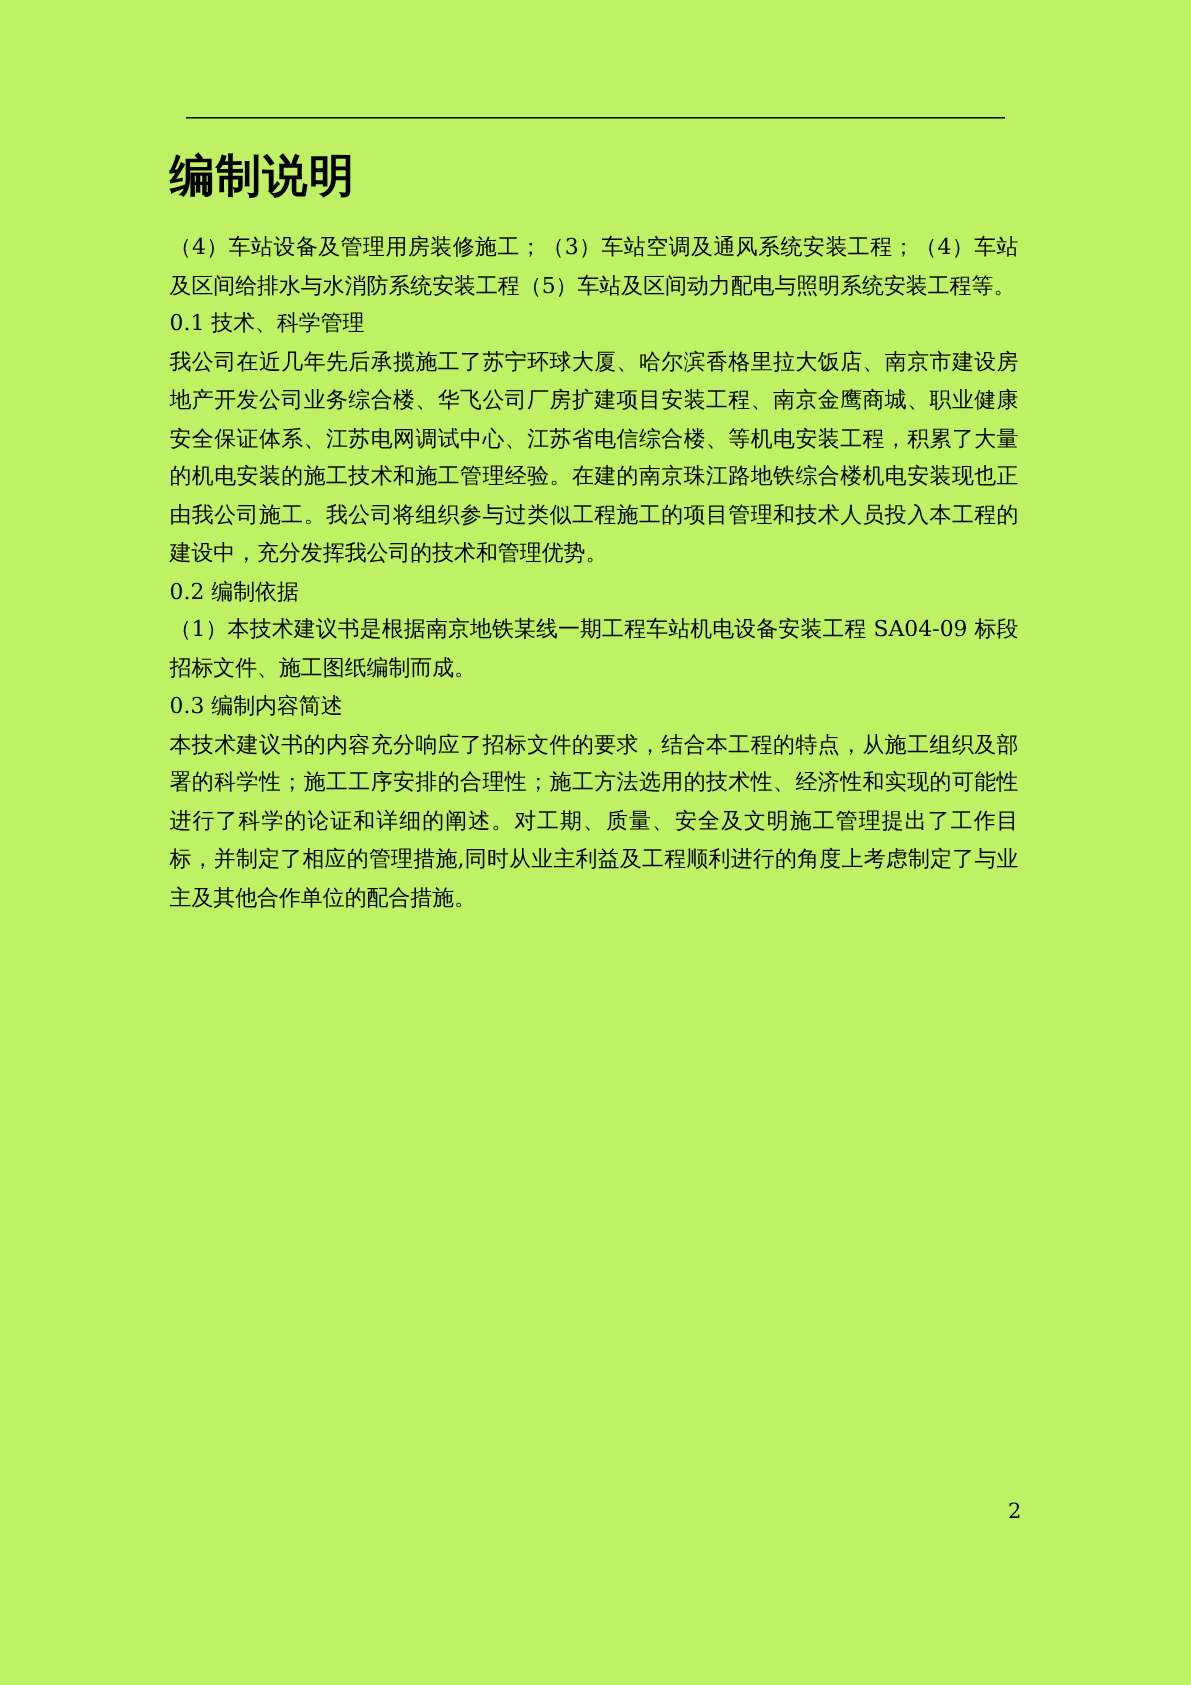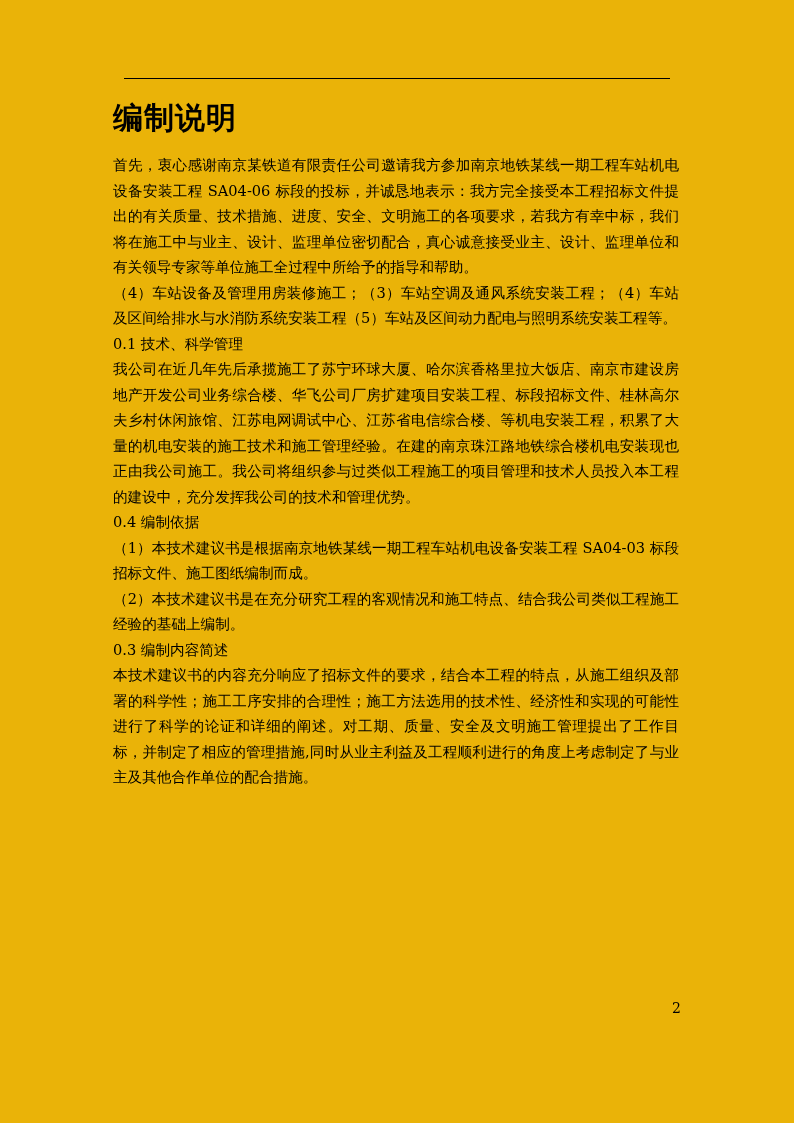--- a/index.html
+++ b/index.html
@@ -7,21 +7,21 @@
     padding: 0;
     background: #ffffff;
   }
   body {
     font-family: "DejaVu Sans", "Liberation Sans", sans-serif;
   }
   .page {
     position: relative;
     width: 794px;
     height: 1123px;
-    background: #eab308;
+    background: #bef264;
     overflow: hidden;
     box-sizing: border-box;
   }
   .header-rule {
     position: absolute;
     left: 124px;
     top: 78px;
     width: 546px;
     height: 0;
     border-top: 1px solid #000000;
@@ -65,27 +65,25 @@
 </head>
 <body>
 
 <div class="page">
 
   <div class="header-rule"></div>
 
   <div class="content">
     <h1 class="doc-title">编制说明</h1>
     <div class="body-text">
-      <p class="para">首先，衷心感谢南京某铁道有限责任公司邀请我方参加南京地铁某线一期工程车站机电设备安装工程 SA04-06 标段的投标，并诚恳地表示：我方完全接受本工程招标文件提出的有关质量、技术措施、进度、安全、文明施工的各项要求，若我方有幸中标，我们将在施工中与业主、设计、监理单位密切配合，真心诚意接受业主、设计、监理单位和有关领导专家等单位施工全过程中所给予的指导和帮助。</p>
       <p class="para">（4）车站设备及管理用房装修施工；（3）车站空调及通风系统安装工程；（4）车站及区间给排水与水消防系统安装工程（5）车站及区间动力配电与照明系统安装工程等。</p>
       <p class="para">0.1 技术、科学管理</p>
-      <p class="para">我公司在近几年先后承揽施工了苏宁环球大厦、哈尔滨香格里拉大饭店、南京市建设房地产开发公司业务综合楼、华飞公司厂房扩建项目安装工程、标段招标文件、桂林高尔夫乡村休闲旅馆、江苏电网调试中心、江苏省电信综合楼、等机电安装工程，积累了大量的机电安装的施工技术和施工管理经验。在建的南京珠江路地铁综合楼机电安装现也正由我公司施工。我公司将组织参与过类似工程施工的项目管理和技术人员投入本工程的建设中，充分发挥我公司的技术和管理优势。</p>
-      <p class="para">0.4 编制依据</p>
-      <p class="para">（1）本技术建议书是根据南京地铁某线一期工程车站机电设备安装工程 SA04-03 标段招标文件、施工图纸编制而成。</p>
-      <p class="para">（2）本技术建议书是在充分研究工程的客观情况和施工特点、结合我公司类似工程施工经验的基础上编制。</p>
+      <p class="para">我公司在近几年先后承揽施工了苏宁环球大厦、哈尔滨香格里拉大饭店、南京市建设房地产开发公司业务综合楼、华飞公司厂房扩建项目安装工程、南京金鹰商城、职业健康安全保证体系、江苏电网调试中心、江苏省电信综合楼、等机电安装工程，积累了大量的机电安装的施工技术和施工管理经验。在建的南京珠江路地铁综合楼机电安装现也正由我公司施工。我公司将组织参与过类似工程施工的项目管理和技术人员投入本工程的建设中，充分发挥我公司的技术和管理优势。</p>
+      <p class="para">0.2 编制依据</p>
+      <p class="para">（1）本技术建议书是根据南京地铁某线一期工程车站机电设备安装工程 SA04-09 标段招标文件、施工图纸编制而成。</p>
       <p class="para">0.3  编制内容简述</p>
       <p class="para">本技术建议书的内容充分响应了招标文件的要求，结合本工程的特点，从施工组织及部署的科学性；施工工序安排的合理性；施工方法选用的技术性、经济性和实现的可能性进行了科学的论证和详细的阐述。对工期、质量、安全及文明施工管理提出了工作目标，并制定了相应的管理措施,同时从业主利益及工程顺利进行的角度上考虑制定了与业主及其他合作单位的配合措施。</p>
 
     </div>
   </div>
 
   <div class="page-number">2</div>
 
 </div>
 

